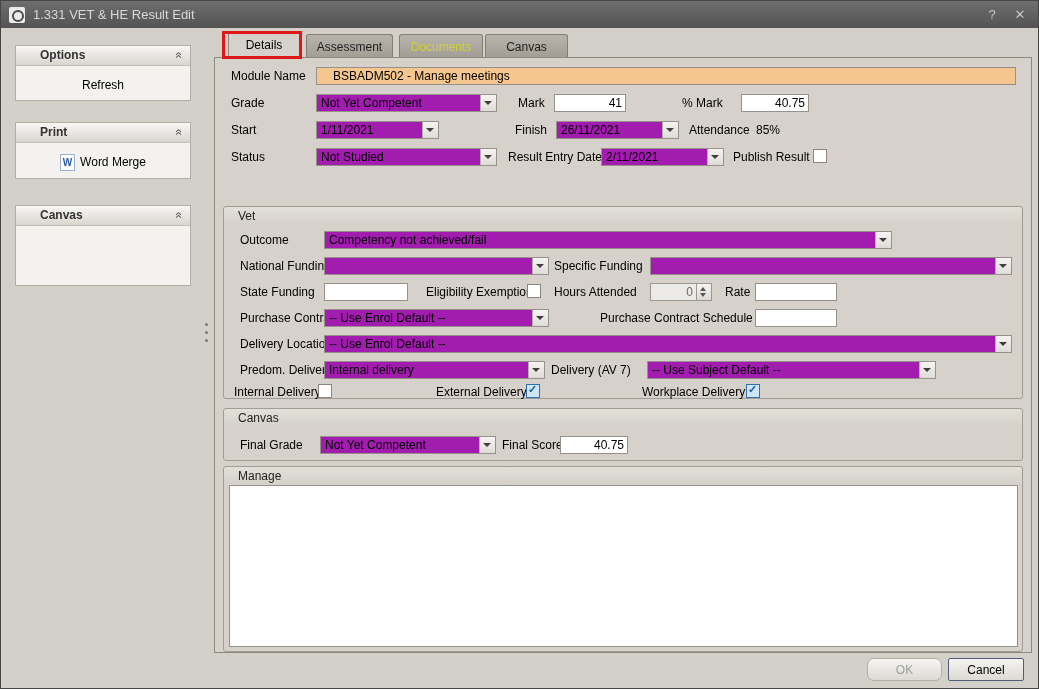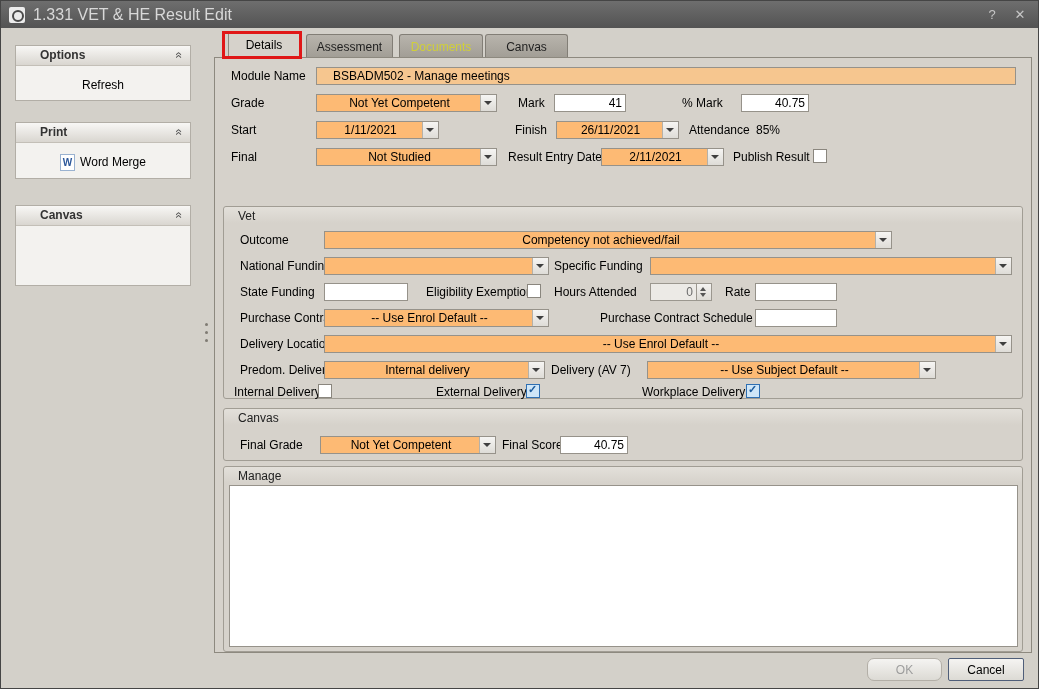--- a/index.html
+++ b/index.html
@@ -3,21 +3,21 @@
 <meta charset="utf-8">
 <style>
   html,body { margin:0; padding:0; }
   body { width:1039px; height:689px; font-family:"Liberation Sans", sans-serif; }
   .window { position:relative; width:1039px; height:689px; background:#d3d0c9; border:1px solid #454545; box-sizing:border-box; overflow:hidden; }
 
   
   .titlebar { position:absolute; top:0; left:0; right:0; height:27px; background:linear-gradient(#6e6e6e,#535353); display:flex; align-items:center; }
   .app-icon { width:16px; height:16px; margin-left:8px; background:#ececec; border-radius:2px; position:relative; }
   .app-icon::after { content:""; position:absolute; left:3px; top:3px; width:8px; height:8px; border:2px solid #4a4a4a; border-radius:50%; }
-  .tb-title { margin-left:8px; font-size:16px; color:#d8d8d8; }
+  .tb-title { margin-left:8px; font-size:13px; color:#d8d8d8; }
   .tb-spacer { flex:1; }
   .tb-btn { width:20px; text-align:center; color:#c6c6c6; font-size:13px; margin-right:8px; cursor:default; }
 
   
   .panel { position:absolute; left:14px; width:176px; background:#f3f2ef; border:1px solid #b2aea6; box-sizing:border-box; }
   .panel-header { height:19px; background:linear-gradient(#f8f7f5,#d9d6d0); border-bottom:1px solid #c3bfb7; position:relative; }
   .panel-title { position:absolute; left:24px; top:0; line-height:19px; font-size:12px; font-weight:bold; color:#333; }
   .chevron { position:absolute; right:7px; top:2px; font-size:12px; color:#555; display:inline-block; transform:rotate(90deg); }
   .panel-body { padding-top:7px; }
   .panel-item { height:25px; line-height:25px; text-align:center; font-size:12px; color:#000; cursor:pointer; display:flex; align-items:center; justify-content:center; gap:5px; }
@@ -36,21 +36,21 @@
   .tab.docs-accent { color:#d0cf3a; }
   .tab-annotation { position:absolute; left:8px; top:0; width:80px; height:28px; border:3px solid #e01717; box-sizing:border-box; z-index:5; pointer-events:none; }
 
   .page { position:absolute; top:26px; left:0; width:818px; height:596px; background:#d6d2cb; border:1px solid #8d897f; box-sizing:border-box; z-index:1; }
 
   
   .lbl { position:absolute; font-size:12px; color:#000; line-height:14px; white-space:nowrap; }
   .field { position:absolute; height:18px; background:#fff; border:1px solid #96928a; font-size:12px; font-family:"Liberation Sans", sans-serif; padding:0 3px; box-sizing:border-box; }
   .field.num { text-align:right; }
   .field.module { background:#f6c68f;padding-left:16px; }
-  .combo { position:absolute; height:18px; background:#fdba74; border:1px solid #96928a; box-sizing:border-box;text-align:center; }
+  .combo { position:absolute; height:18px; background:#a21caf; border:1px solid #96928a; box-sizing:border-box; }
   .ctxt { position:absolute; left:4px; right:18px; top:0; bottom:0; line-height:16px; font-size:12px; white-space:nowrap; overflow:hidden; }
   .dd { position:absolute; right:0; top:0; bottom:0; width:15px; border-left:1px solid #b5b1a9; background:linear-gradient(#f6f5f3,#dedcd7); }
   .dd::after { content:""; position:absolute; left:3px; top:6px; border-left:4px solid transparent; border-right:4px solid transparent; border-top:4px solid #3f3f3f; }
   .chk { position:absolute; width:12px; height:12px; background:#fff; border:1px solid #8a867e; box-sizing:content-box; }
   .chk.checked { background:#cfe6f8; border-color:#2f6fb2; }
   .chk.checked::after { content:"✓"; position:absolute; left:1px; top:-2px; font-size:11px; font-weight:bold; color:#1d5c9e; }
   .spin { position:absolute; height:18px; background:#eceae6; border:1px solid #9b978f; box-sizing:border-box; }
   .sval { position:absolute; left:0; right:18px; top:0; bottom:0; text-align:right; line-height:16px; font-size:12px; color:#6b6b6b; }
   .sbtns { position:absolute; right:0; top:0; bottom:0; width:14px; border-left:1px solid #9b978f; background:linear-gradient(#f4f3f1,#dcdad5); }
   .sbtns i { position:absolute; left:3px; width:0; height:0; }
@@ -147,21 +147,21 @@
         <span class="dd"></span>
       </div>
       <span class="lbl" style="left:300px;top:65px;">Finish</span>
       <div class="combo" style="left:341px;top:63px;width:123px;">
         <span class="ctxt">26/11/2021</span>
         <span class="dd"></span>
       </div>
       <span class="lbl" style="left:474px;top:65px;">Attendance</span>
       <span class="lbl" style="left:541px;top:65px;">85%</span>
 
-      <span class="lbl" style="left:16px;top:92px;">Final</span>
+      <span class="lbl" style="left:16px;top:92px;">Status</span>
       <div class="combo" style="left:101px;top:90px;width:181px;">
         <span class="ctxt">Not Studied</span>
         <span class="dd"></span>
       </div>
       <span class="lbl" style="left:293px;top:92px;">Result Entry Date</span>
       <div class="combo" style="left:386px;top:90px;width:123px;padding-left:40px;">
         <span class="ctxt">2/11/2021</span>
         <span class="dd"></span>
       </div>
       <span class="lbl" style="left:518px;top:92px;">Publish Result</span>

